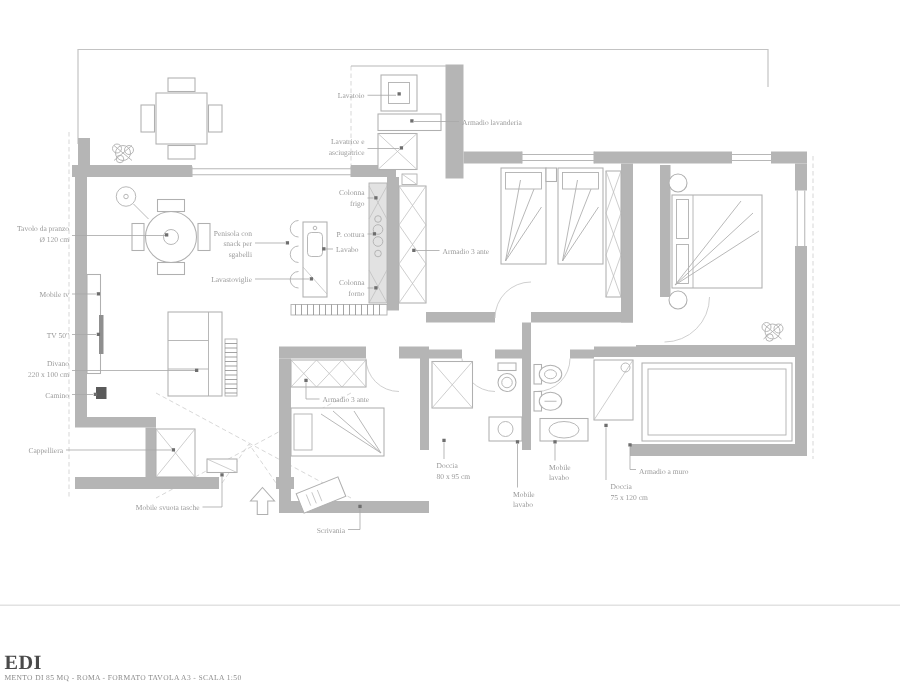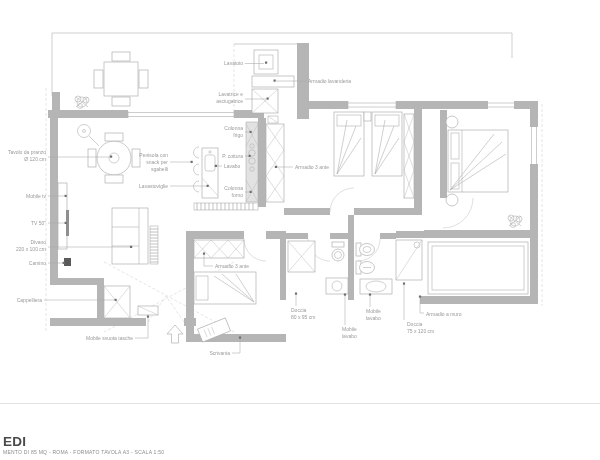--- a/index.html
+++ b/index.html
@@ -1,17 +1,17 @@
 <!DOCTYPE html>
 <html><head>
 <meta charset="utf-8">
 <style>
   html,body{margin:0;padding:0;background:#ffffff;}
   .sheet{position:relative;width:600px;height:460px;background:#ffffff;overflow:hidden;
-         font-family:Liberation Sans, sans-serif;}
+         font-family:Liberation Serif, serif;}
   svg{position:absolute;left:0;top:0;}
   .wall{fill:#b5b5b5;stroke:none;}
   .thin{stroke:#c3c3c3;stroke-width:0.8;fill:none;}
   .win{stroke:#b7b7b7;stroke-width:0.7;fill:none;}
   .furn{stroke:#b0b0b0;stroke-width:0.7;fill:#ffffff;}
   .furnl{stroke:#b0b0b0;stroke-width:0.6;fill:none;}
   .hatch{stroke:#bdbdbd;stroke-width:0.5;fill:none;}
   .comb{stroke:#8f8f8f;stroke-width:0.55;fill:none;}
   .leader{stroke:#a9a9a9;stroke-width:0.55;fill:none;}
   .dot{fill:#6e6e6e;}

